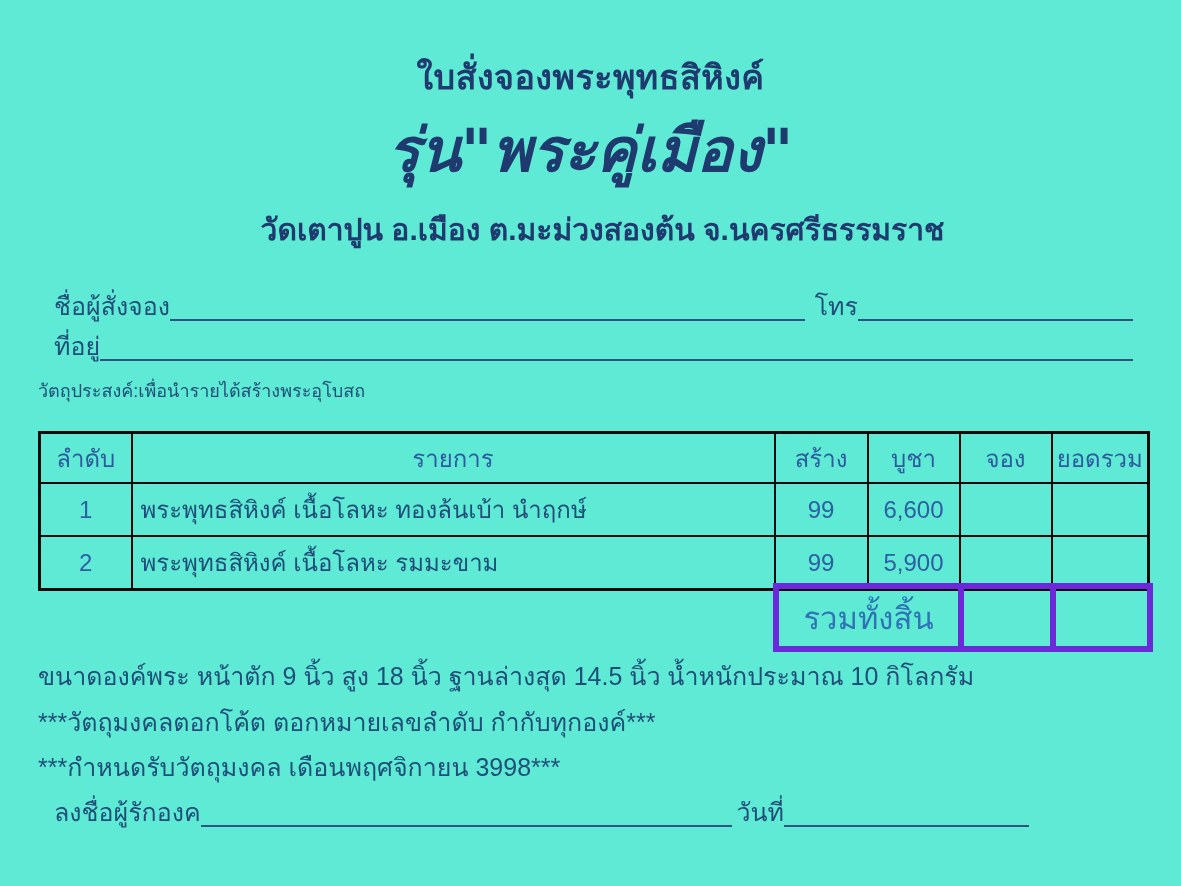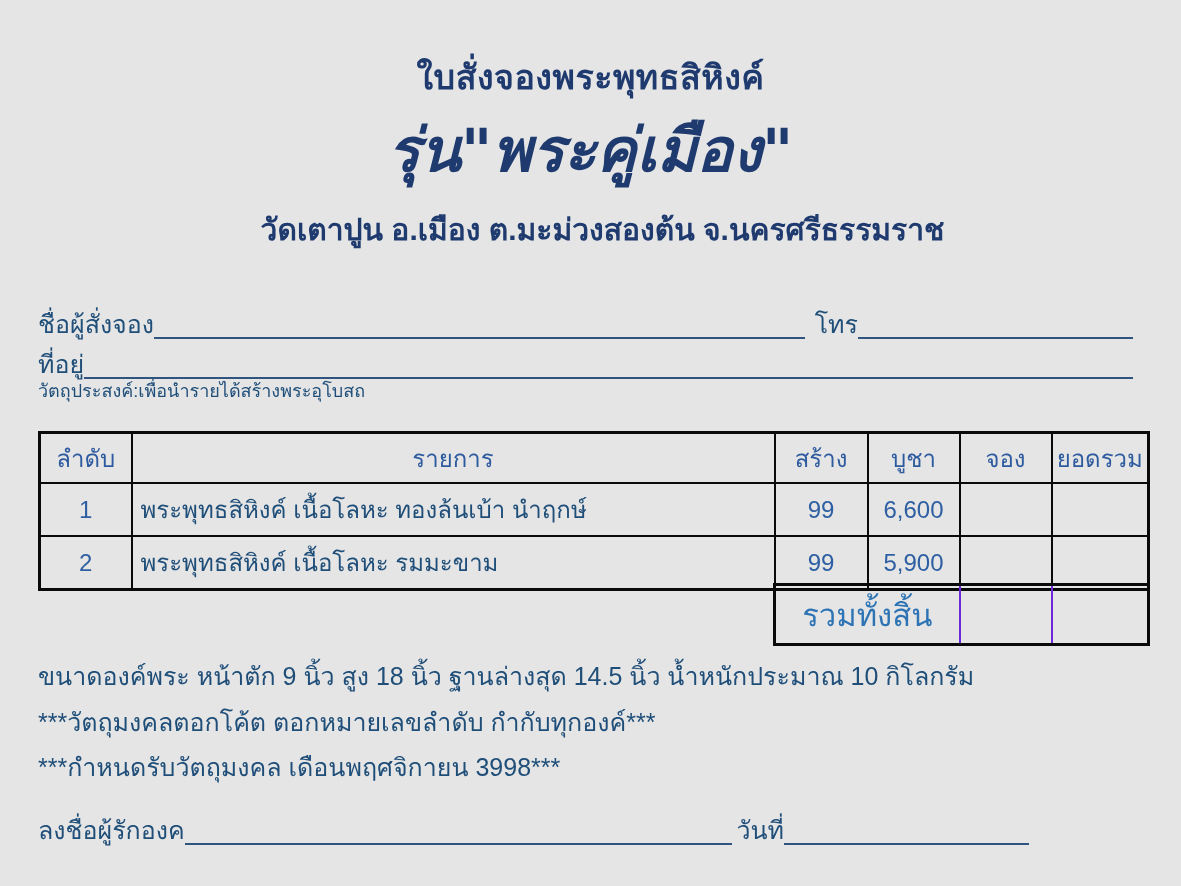--- a/index.html
+++ b/index.html
@@ -10,21 +10,21 @@
   body {
     width: 1181px;
     height: 886px;
     position: relative;
     overflow: hidden;
     font-family: "Liberation Sans", "DejaVu Sans", sans-serif;
   }
   .page {
     position: absolute;
     inset: 0;
-    background: #e5e5e5;
+    background: #5eead4;
   }
   
   .title {
     position: absolute;
     top: 50px;
     left: 0;
     right: 0;
     text-align: center;
     font-size: 34px;
     font-weight: bold;
@@ -50,28 +50,27 @@
     right: 0;
     text-align: center;
     font-size: 30px;
     font-weight: bold;
     color: #1e3a6e;
     padding-left: 24px;
   }
   
   .fieldrow {
     position: absolute;
-    left: 38px;
+    left: 54px;
     right: 48px;
     display: flex;
     align-items: flex-end;
     font-size: 25px;
     color: #1f4e79;
     line-height: 1.15;
-    margin-top: 18px;
   }
   .fieldrow .lbl { white-space: nowrap; }
   .fieldrow .fill {
     border-bottom: 2px solid #2f5480;
     height: 26px;
     flex: 1 1 auto;
   }
   .fieldrow .fill.fixed { flex: 0 0 auto; }
   .row-name { top: 292px; }
   .row-addr { top: 332px; }
@@ -118,21 +117,21 @@
   .order-table td.no { color: #2e5fa3; }
   
   .total-table {
     position: absolute;
     top: 583px;
     left: 773px;
     width: 374px;
     border: 3px solid #0a0a0a;
   }
   .total-table td {
-    border: 2px solid #6d28d9;
+    border: 6px solid #6d28d9;
     height: 55px;
   }
   .total-table td.total-label {
     font-size: 31px;
     color: #2e74b5;
     text-align: center;
   }
   
   .note {
     position: absolute;

